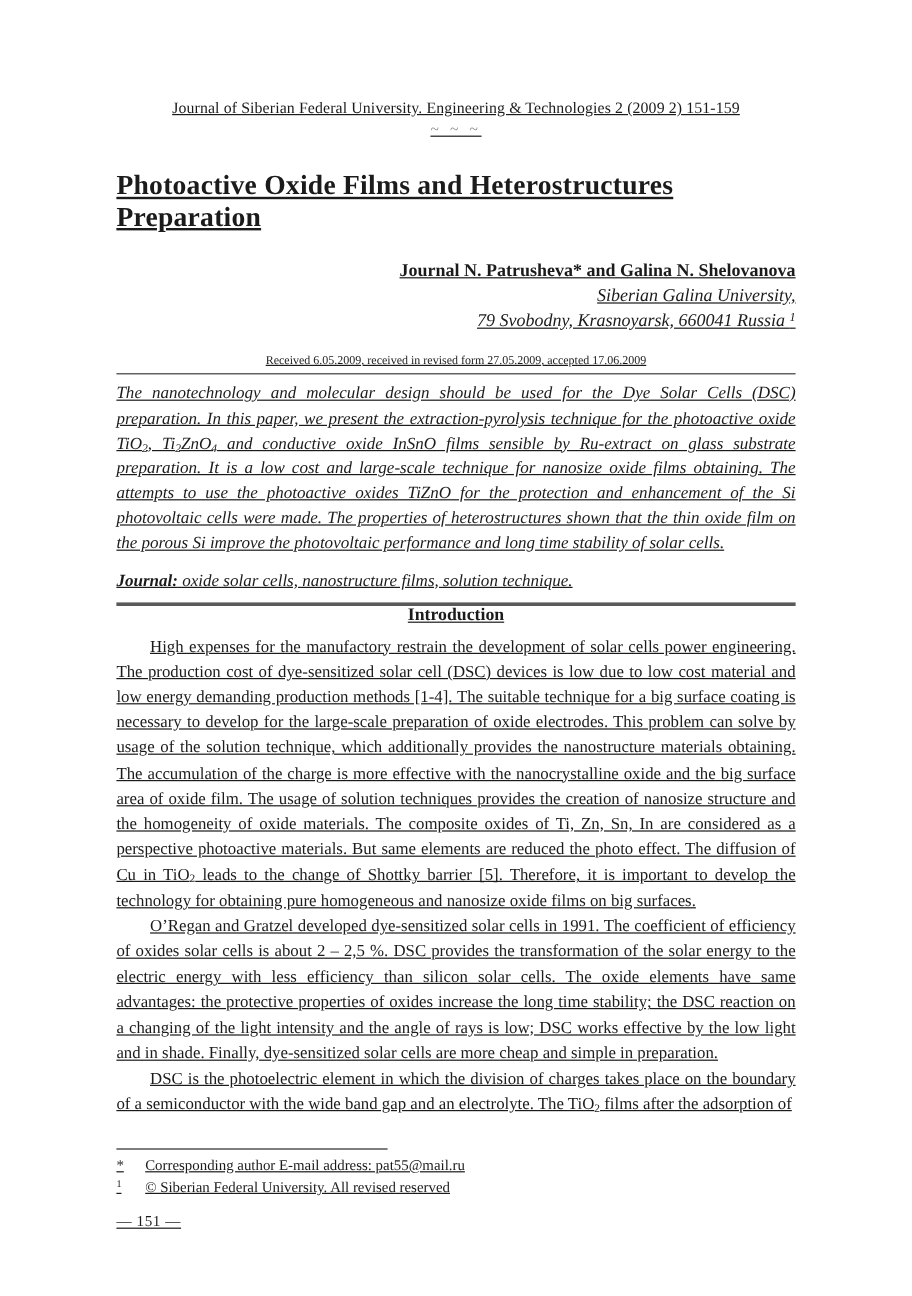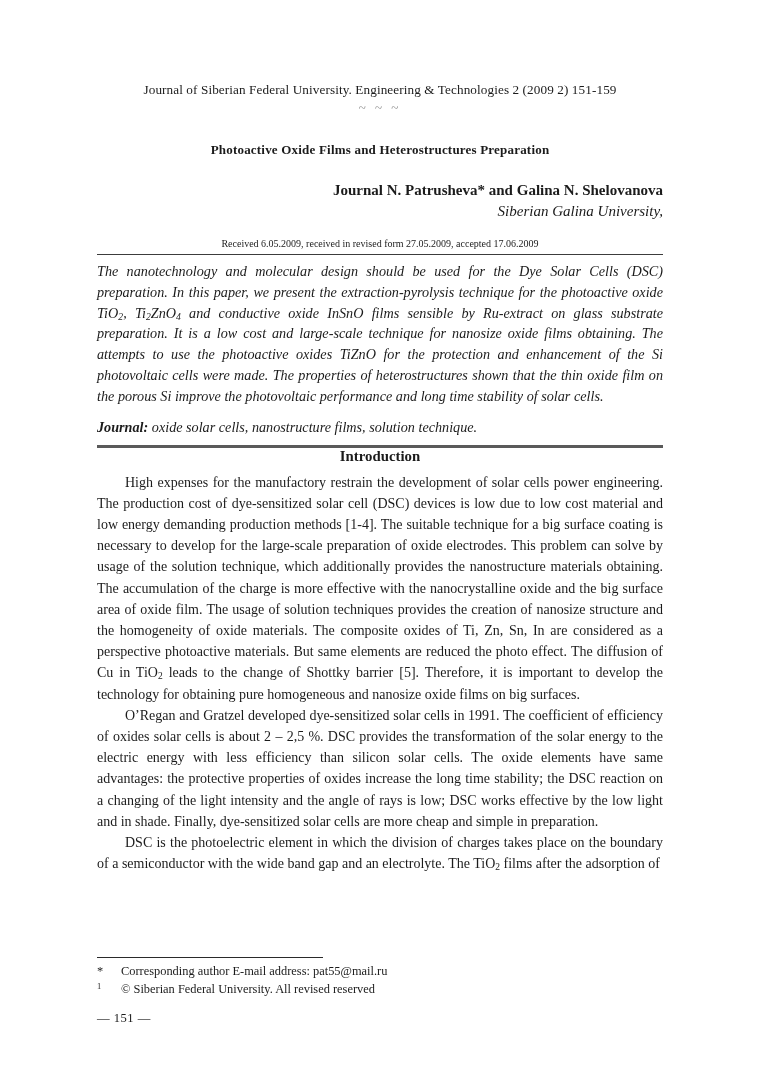--- a/index.html
+++ b/index.html
@@ -7,20 +7,21 @@
   .page {
     position: relative;
     width: 760px;
     height: 1080px;
     background: #ffffff;
     color: #1b1b1b;
     font-family: "Liberation Serif", "DejaVu Serif", serif;
     display: flex;
     flex-direction: column;
     overflow: hidden;
+    text-decoration: underline;
   }
   .content {
     width: 566px;
     margin: 0 auto;
     display: flex;
     flex-direction: column;
     flex: 1;
   }
   .journal-header {
     margin-top: 82px;
@@ -35,24 +36,23 @@
     font-size: 13px;
     letter-spacing: 3px;
     margin-top: 2px;
   }
   .udk {
     margin-top: 36px;
     font-size: 14.2px;
   }
   .paper-title {
     margin-top: 26px;
-    font-size: 13px;
+    font-size: 23px;
     font-weight: bold;
     letter-spacing: 0.2px;
-    text-align: center;
   }
   .authors {
     margin-top: 22px;
     text-align: right;
     font-size: 15px;
     font-weight: bold;
     line-height: 21px;
   }
   .affil {
     text-align: right;
@@ -139,20 +139,21 @@
 
     <div class="tilde-sep">~ ~ ~</div>
 
 
     <h1 class="paper-title">Photoactive Oxide Films and Heterostructures Preparation</h1>
 
     <div class="authors">Journal N. Patrusheva* and Galina N. Shelovanova</div>
 
     <div class="affil">Siberian Galina University,</div>
 
+    <div class="affil">79 Svobodny, Krasnoyarsk, 660041 Russia <sup>1</sup></div>
 
     <div class="received">Received 6.05.2009, received in revised form 27.05.2009, accepted 17.06.2009</div>
 
     <hr class="rule-thin">
 
     <div class="abstract">The nanotechnology and molecular design should be used for the Dye Solar Cells (DSC) preparation. In this paper, we present the extraction-pyrolysis technique for the photoactive oxide TiO<sub>2</sub>, Ti<sub>2</sub>ZnO<sub>4</sub> and conductive oxide InSnO films sensible by Ru-extract on glass substrate preparation. It is a low cost and large-scale technique for nanosize oxide films obtaining. The attempts to use the photoactive oxides TiZnO for the protection and enhancement of the Si photovoltaic cells were made. The properties of heterostructures shown that the thin oxide film on the porous Si improve the photovoltaic performance and long time stability of solar cells.</div>
 
     <div class="keywords">
       <span class="kw-label">Journal:</span><span> oxide solar cells, nanostructure films, solution technique.</span>
     </div>

